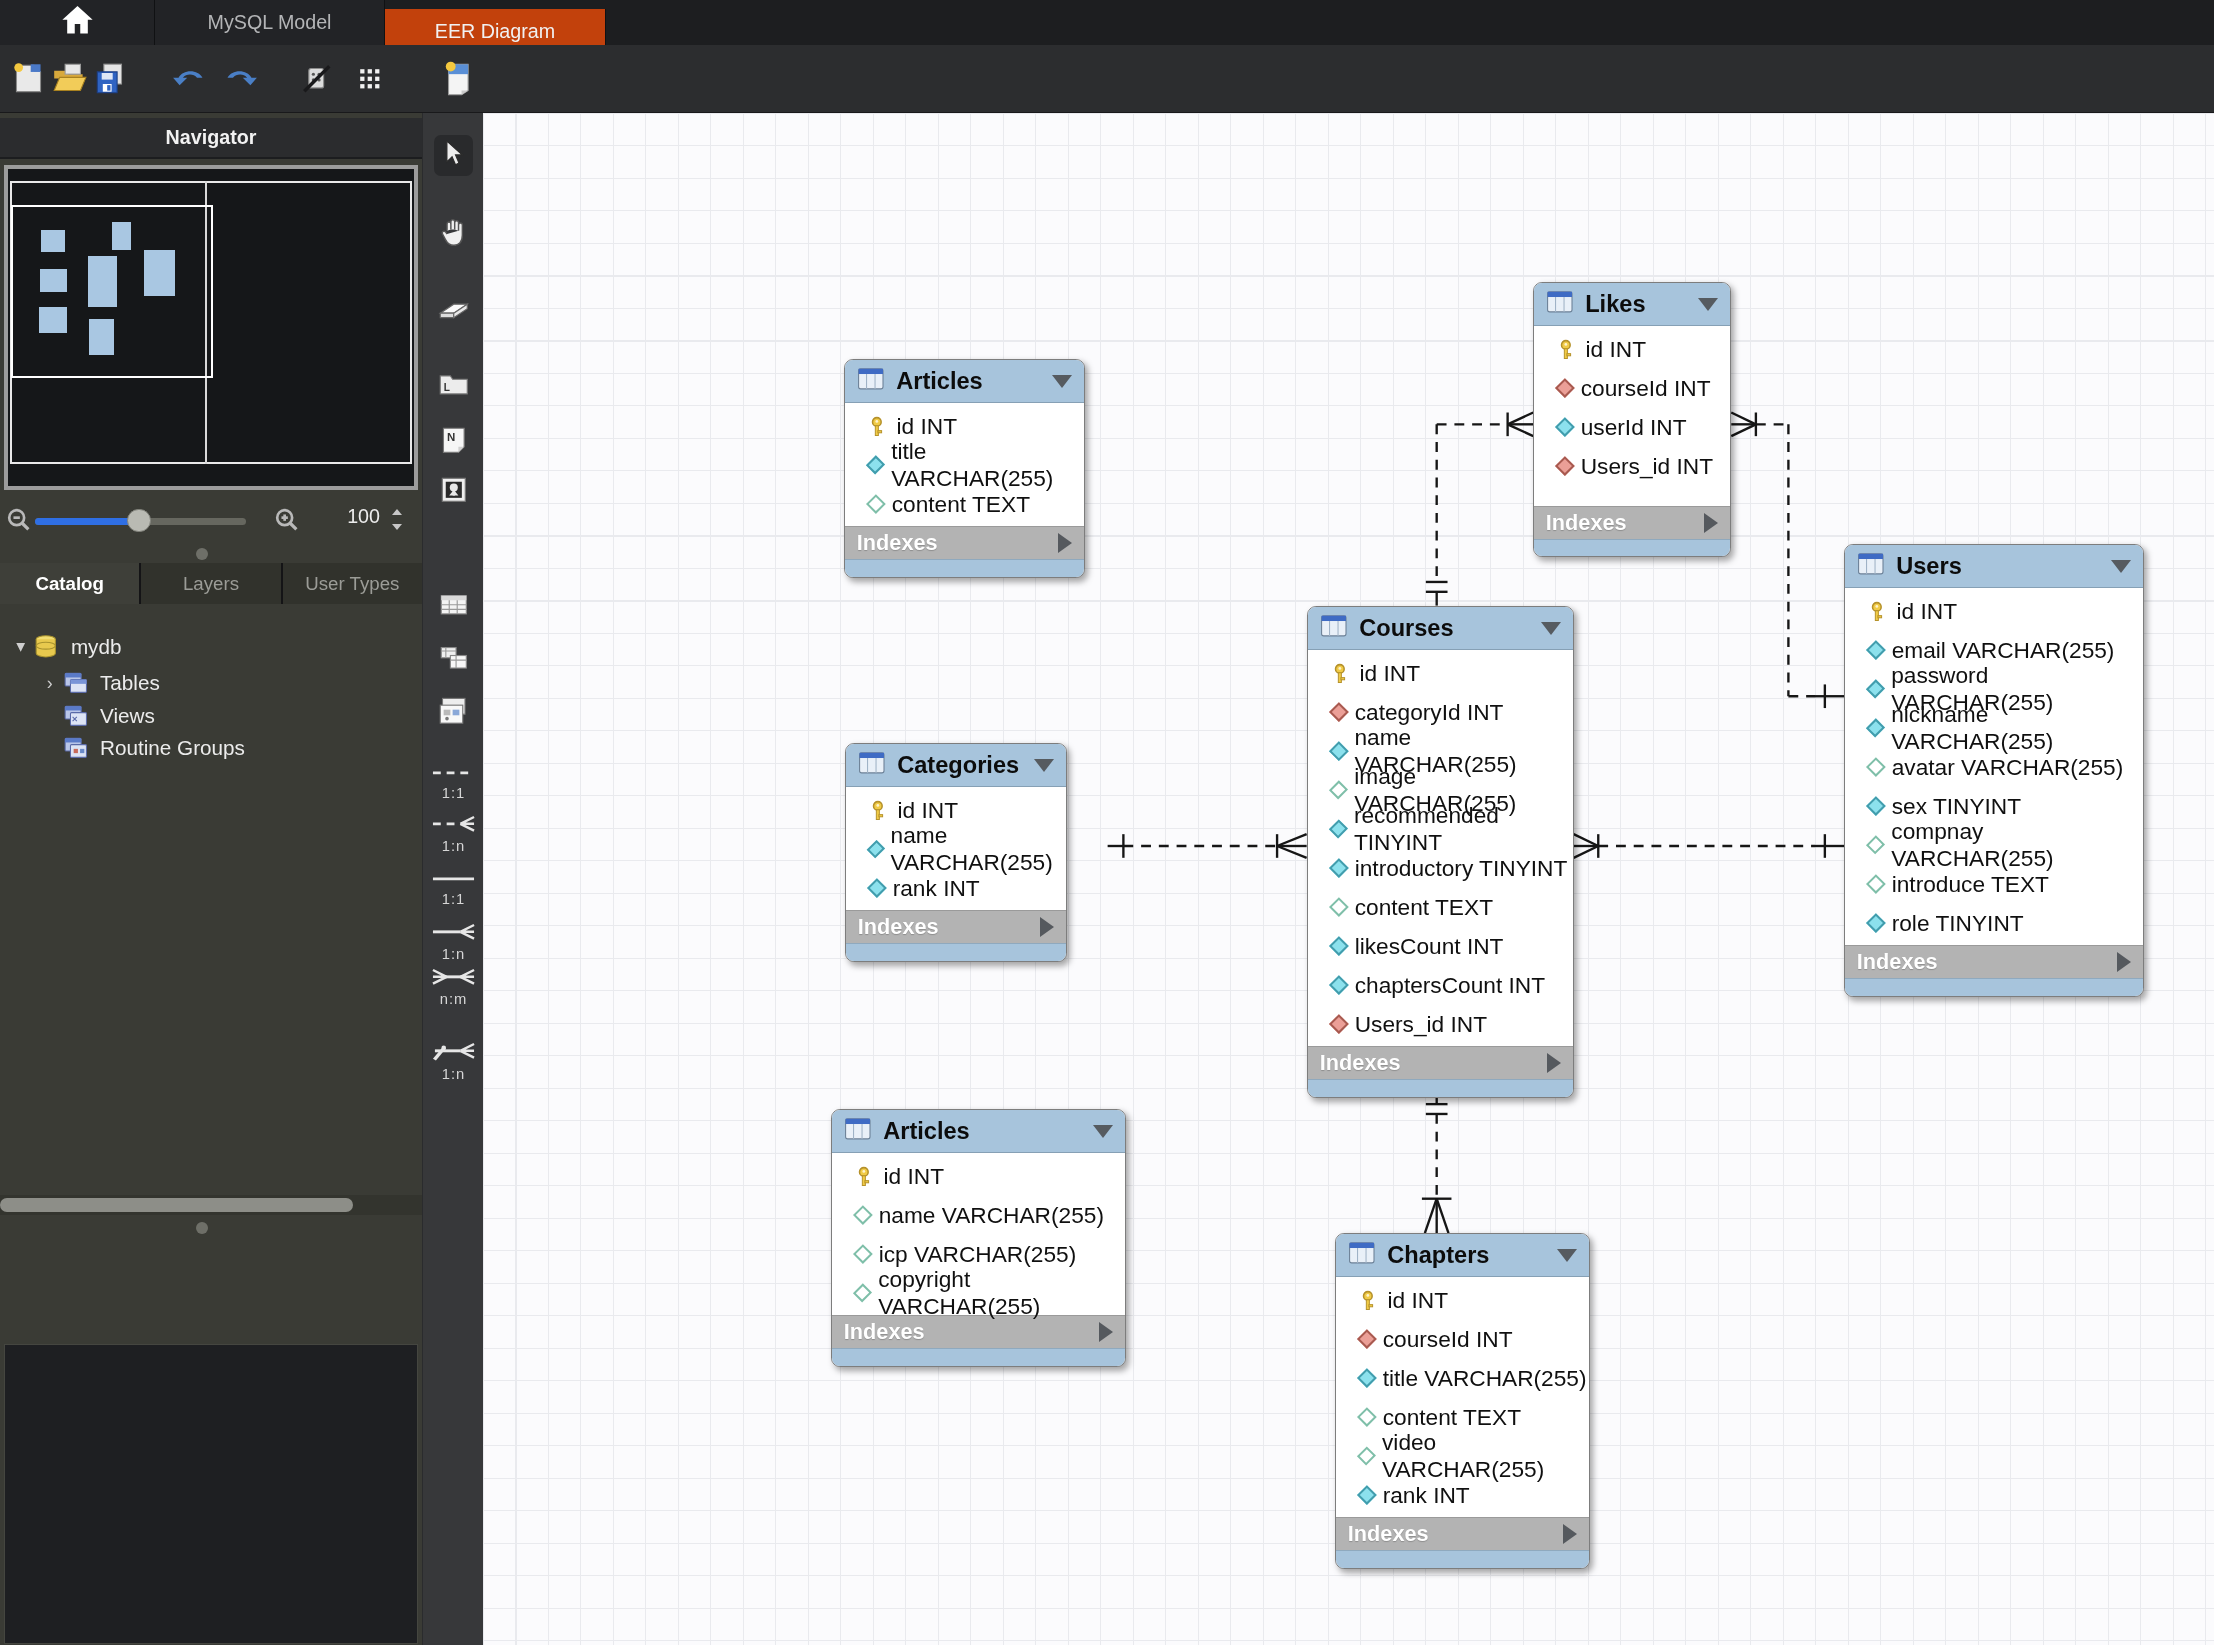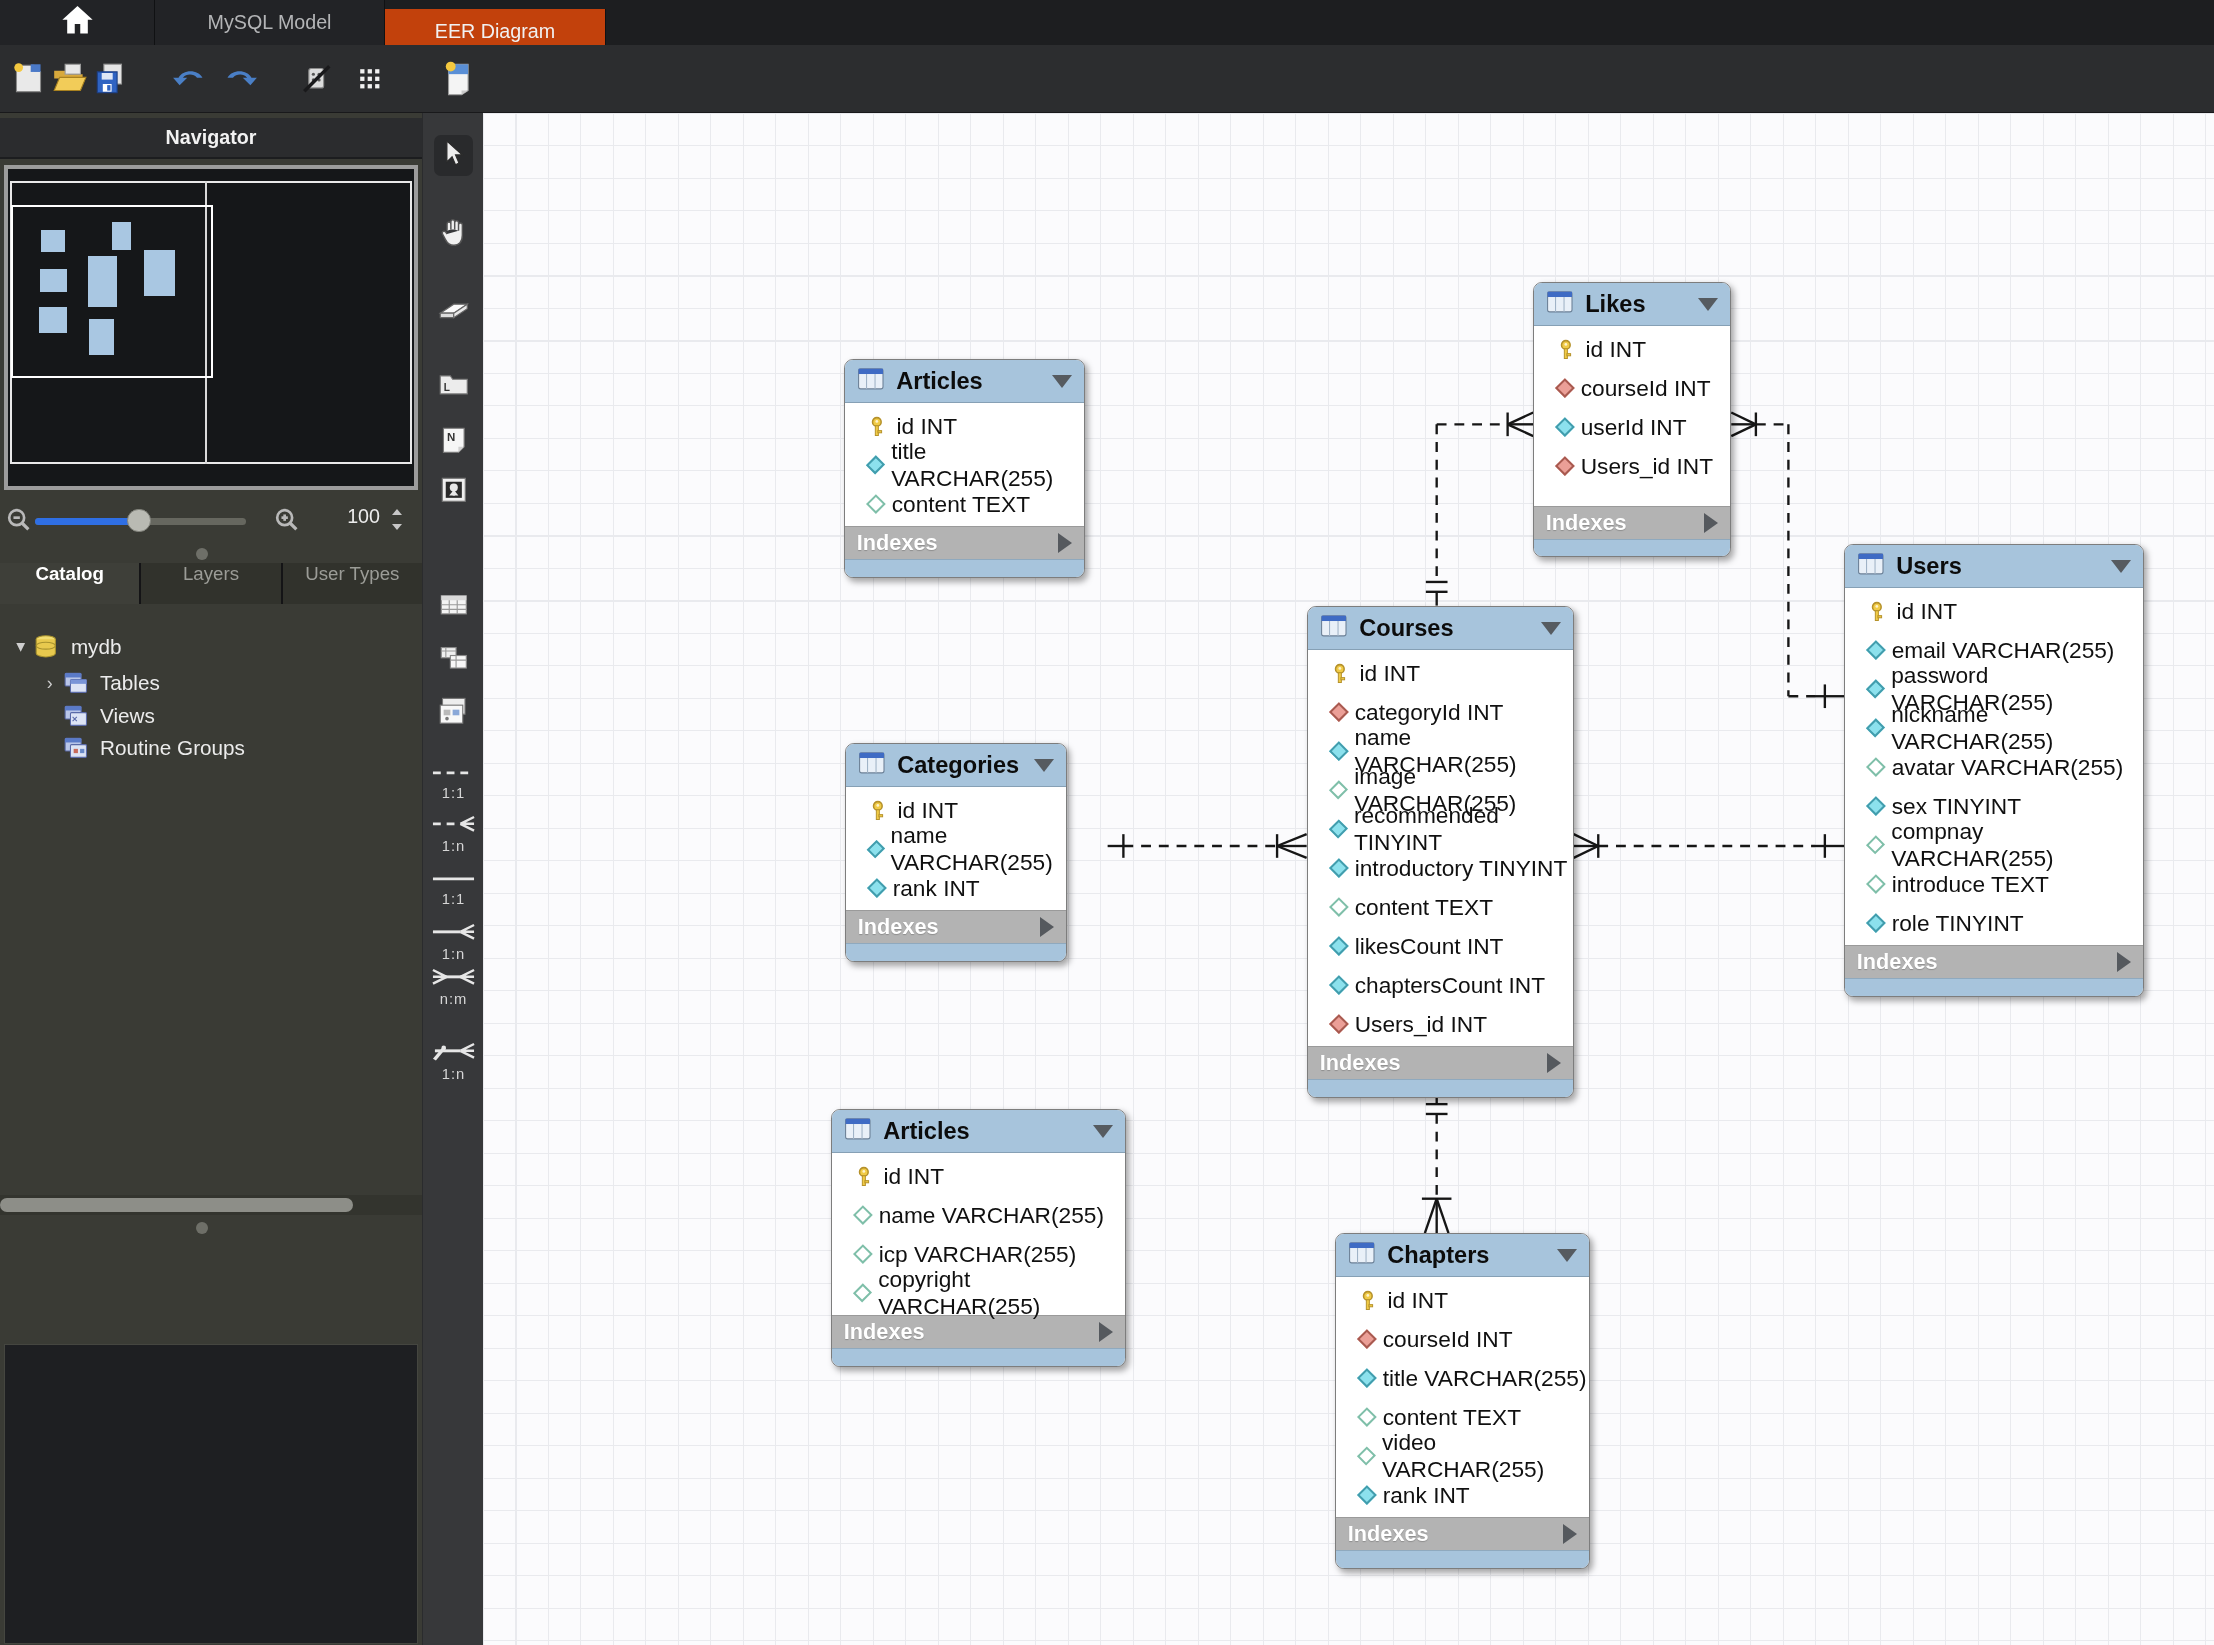--- a/index.html
+++ b/index.html
@@ -39,21 +39,21 @@
     background:#b9bab3; border:1px solid #83847d; }
   .zoom-val { position:absolute; left:325px; top:7.9px; width:55px; color:#ececec; font-size:19.7px; text-align:right; }
   .mini-stepper { position:absolute; left:390px; top:9.9px; width:15.8px; height:25.6px; }
   .mini-stepper:before, .mini-stepper:after { content:""; position:absolute; left:2px; border-left:5.9px solid transparent; border-right:5.9px solid transparent; }
   .mini-stepper:before { top:2px; border-bottom:6.9px solid #c7c7c7; }
   .mini-stepper:after { bottom:2px; border-top:6.9px solid #c7c7c7; }
 
   .splitter-dot { position:absolute; left:196px; width:11.8px; height:11.8px; border-radius:50%; background:#6e6f68; }
 
   .side-tabs { position:absolute; left:0; width:422px; height:41px; display:flex; background:#141416; gap:2px; }
-  .side-tab { flex:1; display:flex; justify-content:center; background:#31322c;
+  .side-tab { flex:1; display:flex; align-items:center; justify-content:center; background:#31322c;
     color:#9b9c97; font-size:18.7px; }
   .side-tab.active { background:#3e3f39; color:#fff; font-weight:bold; }
 
   .tree { position:absolute; left:0; top:493px; width:422px; }
   .tree-row { display:flex; align-items:center; height:32.5px; color:#ececec; font-size:20.7px; }
   .tw { display:inline-flex; width:25.6px; justify-content:center; color:#cfcfcf; font-size:17.7px; }
   .tree-ico { display:inline-flex; margin-right:11.8px; }
 
   .h-scroll { position:absolute; left:0; top:1082px; width:422px; height:19.7px; background:#33342e; }
   .h-thumb { position:absolute; left:0; top:3px; width:353px; height:13.8px; border-radius:6.9px; background:#8d8e88; }

